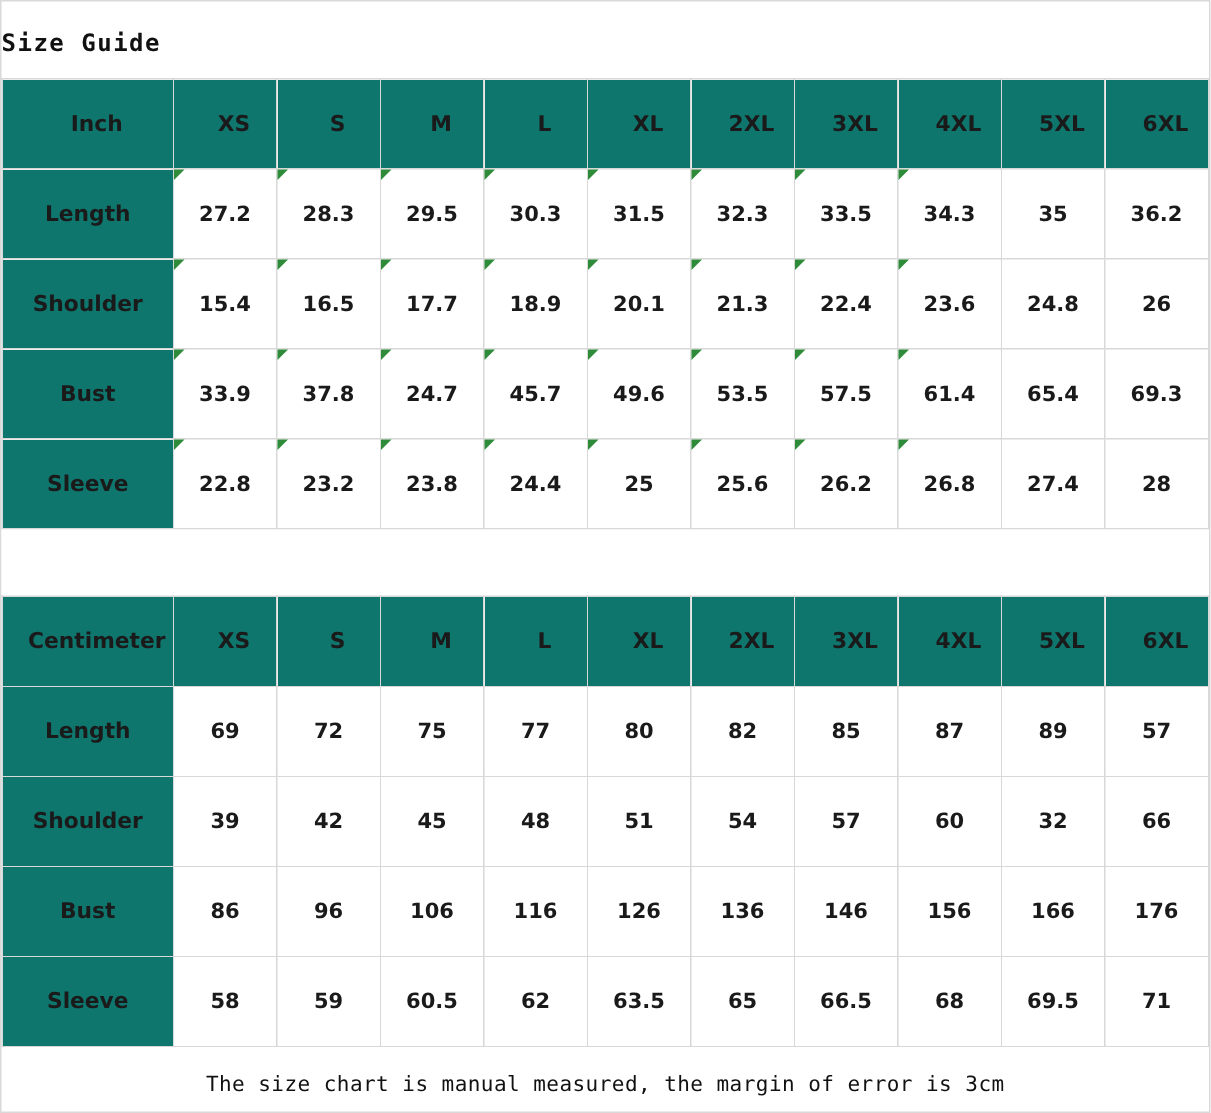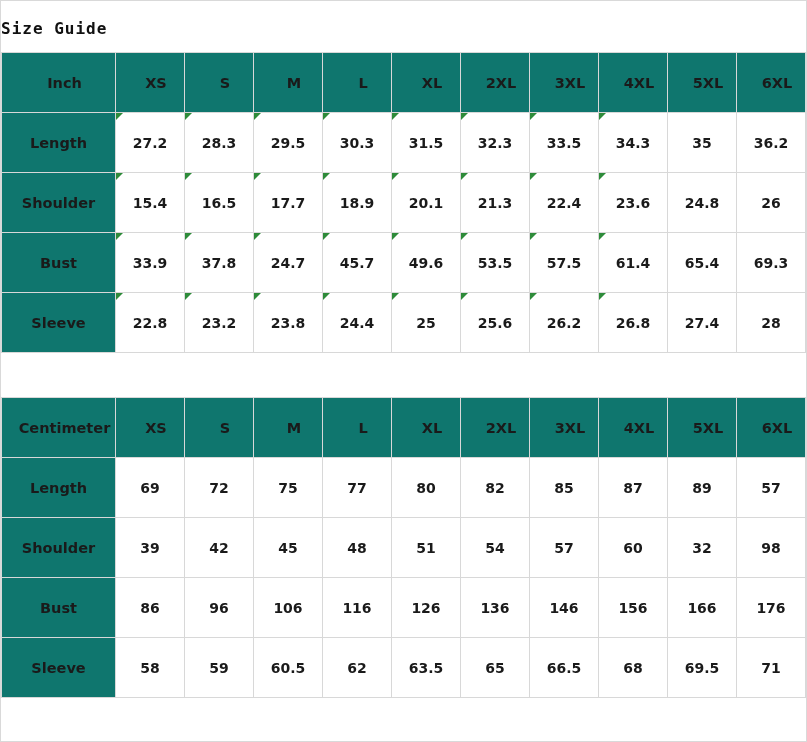--- a/index.html
+++ b/index.html
@@ -231,21 +231,21 @@
         <td class="rowhead">Shoulder</td>
         <td class="val">39</td>
         <td class="val">42</td>
         <td class="val">45</td>
         <td class="val">48</td>
         <td class="val">51</td>
         <td class="val">54</td>
         <td class="val">57</td>
         <td class="val">60</td>
         <td class="val">32</td>
-        <td class="val">98</td>
+        <td class="val">66</td>
       </tr>
       <tr>
         <td class="rowhead">Bust</td>
         <td class="val">86</td>
         <td class="val">96</td>
         <td class="val">106</td>
         <td class="val">116</td>
         <td class="val">126</td>
         <td class="val">136</td>
         <td class="val">146</td>
@@ -262,14 +262,15 @@
         <td class="val">63.5</td>
         <td class="val">65</td>
         <td class="val">66.5</td>
         <td class="val">68</td>
         <td class="val">69.5</td>
         <td class="val">71</td>
       </tr>
     </tbody>
   </table>
 
+  <div class="footnote">The size chart is manual measured, the margin of error is 3cm</div>
 
 </div>
 
 </body></html>

